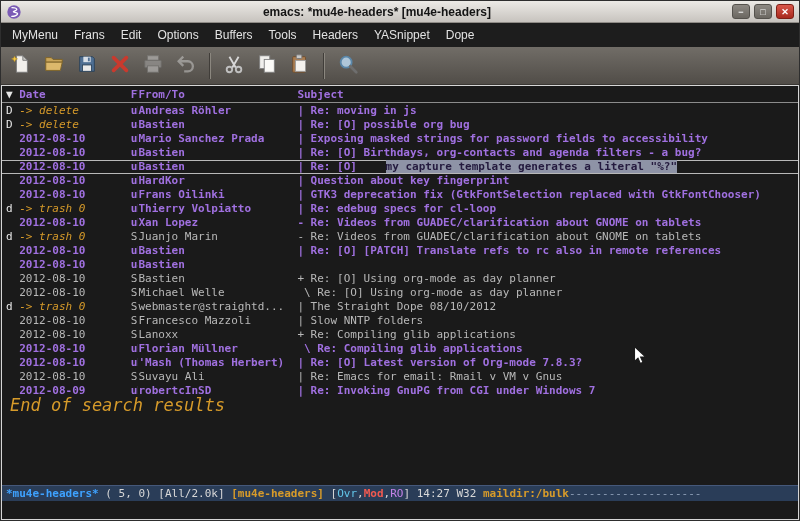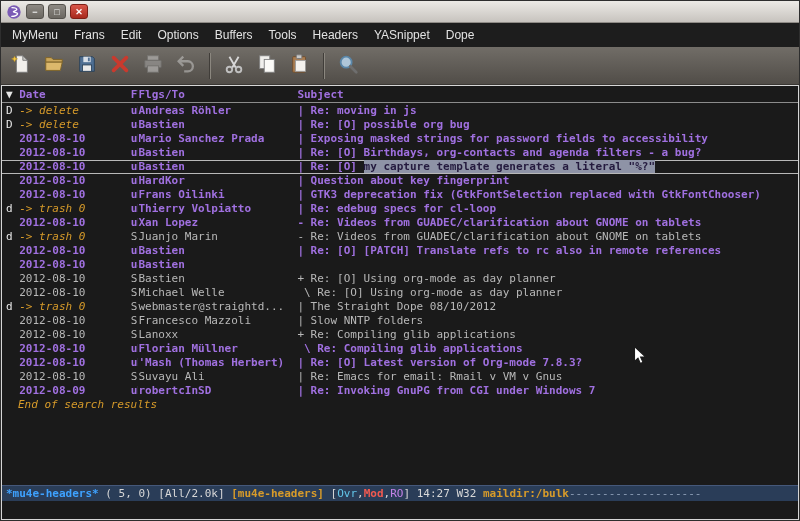--- a/index.html
+++ b/index.html
@@ -59,23 +59,23 @@
   .c-mark  { flex:none; width:2ch;  color:#e6e6e6; font-weight:normal; }
   .c-date  { flex:none; width:12ch; overflow:hidden; }
   .c-flags { flex:none; width:6ch;  overflow:hidden;padding-left:32px; }
   .c-from  { flex:none; width:24ch; overflow:hidden; }
   .c-subj  { flex:1; overflow:hidden; }
 
   .unread { color:var(--unread,#a070e0); font-weight:bold; }
   .read   { color:var(--read,#b8b8b8); }
   .mark-target { color:var(--marked,#d79b2a); font-style:italic; font-weight:normal; }
   .current { box-shadow: inset 0 1px 0 var(--current-line,#b8b8b8), inset 0 -1px 0 var(--current-line,#b8b8b8); }
-  .hl { background:var(--hl-bg,#8e93a6); color:var(--hl-fg,#241a3e); }
-
-  .eob { font-size:11px; line-height:14px; padding-left:16px; color:var(--marked,#d79b2a); font-style:italic; }
+  .hl { background:var(--hl-bg,#8e93a6); color:var(--hl-fg,#241a3e);margin-left:22px; }
+
+  .eob { font-size:17px; line-height:14px; padding-left:8px; color:var(--marked,#d79b2a); font-style:italic; }
 
   
   .modeline {
     flex:none; height:16px; background:var(--modeline-bg,#2a3d58);
     border-top:1px solid #45587a;
     font-size:11px; line-height:15px; white-space:pre; overflow:hidden;
     padding-left:4px; color:#d8d8d8;
   }
   .ml-bufname { color:var(--ml-blue,#3ea2ff); font-weight:bold; }
   .ml-plain   { color:#d8d8d8; }
@@ -93,20 +93,21 @@
 
 <div class="window">
 
   <div class="titlebar">
     <span class="title-icon">
       <svg viewBox="0 0 24 24">
           <circle cx="12" cy="12" r="10" fill="#7b5bb5"></circle>
           <path d="M9 5.5c4 0 7.2 1.4 7.2 2.9S11 10.5 11 11.6s6.4 1 6.4 3S13 18.5 8.6 18.5" fill="none" stroke="#fff" stroke-width="2" stroke-linecap="round"></path>
         </svg>
     </span>
+    <span class="title-text">emacs: *mu4e-headers* [mu4e-headers]</span>
     <span class="win-btn btn-min">−</span>
     <span class="win-btn btn-max">□</span>
     <span class="win-btn btn-close">✕</span>
   </div>
 
   <div class="menubar">
       <span class="menu-item">MyMenu</span>
       <span class="menu-item">Frans</span>
       <span class="menu-item">Edit</span>
       <span class="menu-item">Options</span>
@@ -186,21 +187,21 @@
           </svg></span>
       </button>
     </div>
 
   <div class="frame">
 
     <div class="header-line">
       <span class="c-mark">▼</span>
       <span class="c-date">Date</span>
       <span class="c-flags">Flgs</span>
-      <span class="c-from">Flgs/To</span>
+      <span class="c-from">From/To</span>
       <span class="c-subj">Subject</span>
     </div>
 
     <div class="buffer-body">
       <div id="rows">
           <div class="hrow unread"><span class="c-mark">D</span><span class="c-date mark-target">-&gt; delete</span><span class="c-flags">uN</span><span class="c-from">Andreas Röhler</span><span class="c-subj">| Re: moving in js</span></div>
           <div class="hrow unread"><span class="c-mark">D</span><span class="c-date mark-target">-&gt; delete</span><span class="c-flags">uaN</span><span class="c-from">Bastien</span><span class="c-subj">| Re: [O] possible org bug</span></div>
           <div class="hrow unread"><span class="c-mark"></span><span class="c-date">2012-08-10</span><span class="c-flags">uN</span><span class="c-from">Mario Sanchez Prada</span><span class="c-subj">| Exposing masked strings for password fields to accessibility</span></div>
           <div class="hrow unread"><span class="c-mark"></span><span class="c-date">2012-08-10</span><span class="c-flags">uN</span><span class="c-from">Bastien</span><span class="c-subj">| Re: [O] Birthdays, org-contacts and agenda filters - a bug?</span></div>
           <div class="hrow unread current"><span class="c-mark"></span><span class="c-date">2012-08-10</span><span class="c-flags">uN</span><span class="c-from">Bastien</span><span class="c-subj">| Re: [O] <span class="hl">my capture template generates a literal "%?"</span></span></div>

